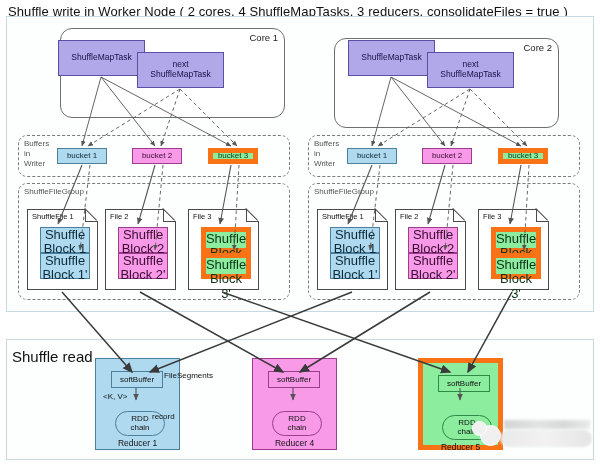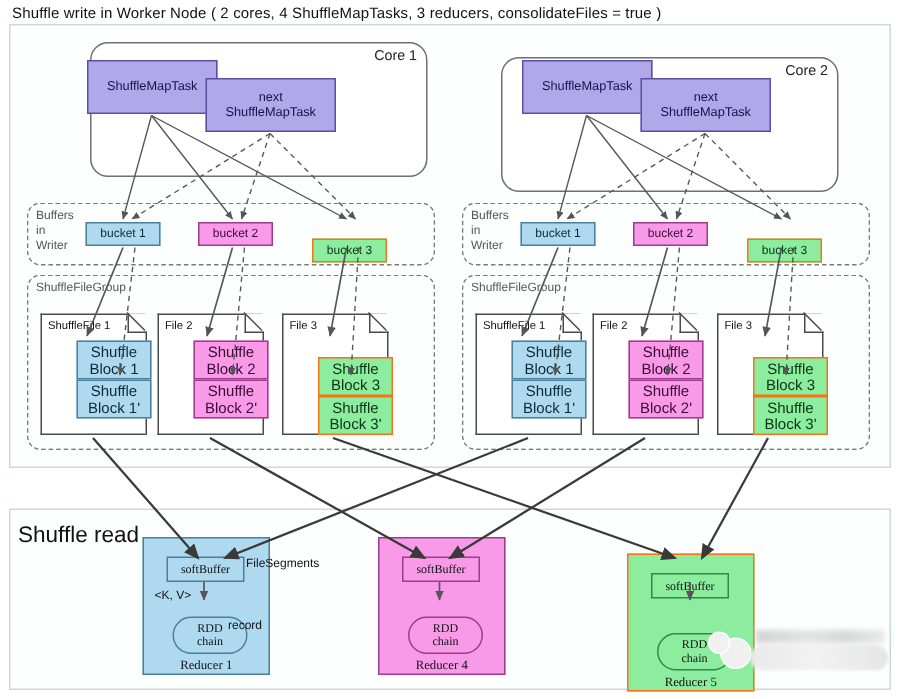--- a/index.html
+++ b/index.html
@@ -9,21 +9,21 @@
     font-family:"Liberation Sans","DejaVu Sans",sans-serif;
     color:#1a1a1a;
     overflow:hidden;
     position:relative;
   }
   #stage{position:absolute;left:0;top:0;width:600px;height:466px;}
 
   
   .hdr-title{
     position:absolute;left:8px;top:4px;
-    font-size:10px;color:#111;white-space:nowrap;letter-spacing:.1px;
+    font-size:13px;color:#111;white-space:nowrap;letter-spacing:.1px;
   }
   .sec-label{
     position:absolute;font-size:15px;color:#111;white-space:nowrap;
   }
 
   
   .section-box{
     position:absolute;
     border:1px solid #c9d9e2;
     background:#fdfefe;
@@ -70,21 +70,21 @@
 
   
   .bucket{
     position:absolute;
     box-sizing:border-box;
     display:flex;align-items:center;justify-content:center;
     font-size:8px;line-height:1;
   }
   .c-blue{background:#aed9ee;border:1px solid #4b7f9c;color:#0b2b3a;}
   .c-pink{background:#f99ae8;border:1px solid #9c3c8c;color:#3a0b33;}
-  .c-green{background:#8ced9f;border:1px solid #f97316;color:#0b3317;margin-top:11px;}
+  .c-green{background:#8ced9f;border:5px solid #f97316;color:#0b3317;}
 
   
   .sfile{
     position:absolute;
     box-sizing:border-box;
     background:#ffffff;
     border:1px solid #4a4a4a;
     border-right:none;
   }
   .sfile-right{
@@ -97,28 +97,28 @@
     border-bottom:1px solid #4a4a4a;
   }
   .fold:after{
     content:"";position:absolute;left:-1px;top:-1px;width:17px;height:1px;
     background:#4a4a4a;transform-origin:0 0;transform:rotate(45deg);
   }
   .sfile-name{
     position:absolute;left:4px;top:2px;font-size:7.5px;color:#111;white-space:nowrap;
   }
   .blk{
-    position:absolute;left:23px;box-sizing:border-box;
-    display:flex;align-items:center;justify-content:flex-end;
-    text-align:center;font-size:10px;line-height:1.1;
+    position:absolute;left:12px;box-sizing:border-box;
+    display:flex;align-items:center;justify-content:space-between;
+    text-align:center;font-size:13px;line-height:1.1;
   }
 
   
   .reducer{
-    position:absolute;box-sizing:border-box;font-family:Liberation Serif, serif;
+    position:absolute;box-sizing:border-box;
   }
   .softbuf{
     position:absolute;box-sizing:border-box;
     background:transparent;
     display:flex;align-items:center;justify-content:center;
     font-size:8px;line-height:1;color:#111;
   }
   .sb-blue{border:1px solid #4b7f9c;}
   .sb-pink{border:1px solid #9c3c8c;}
   .sb-green{border:1px solid #2f8a45;}

